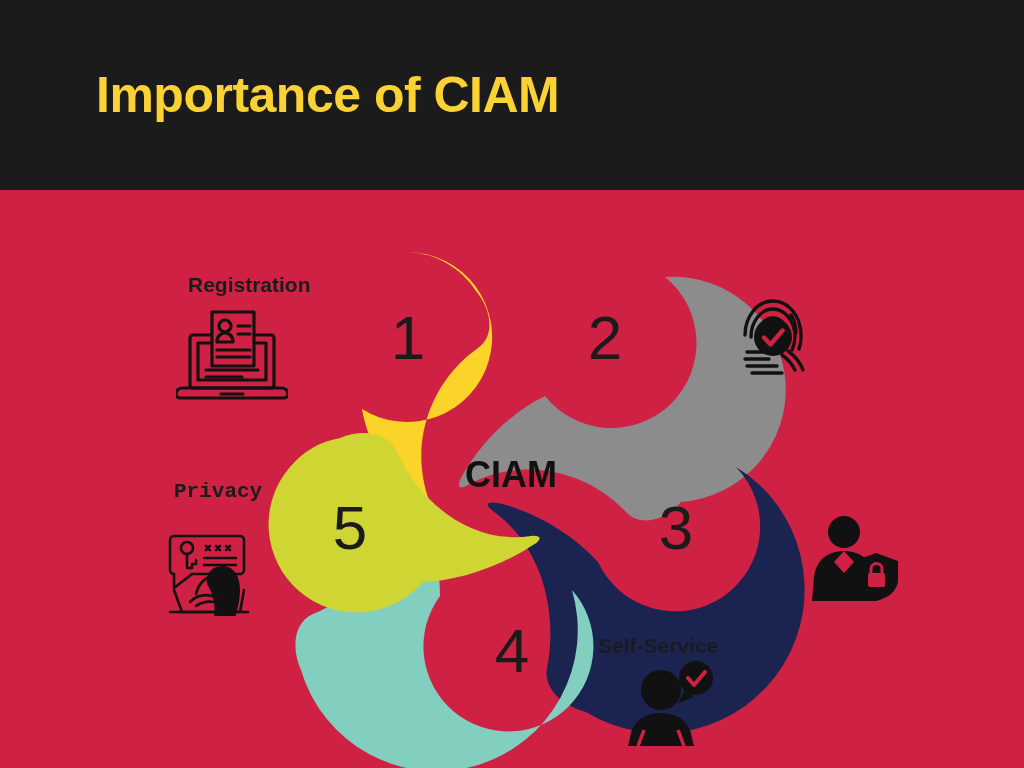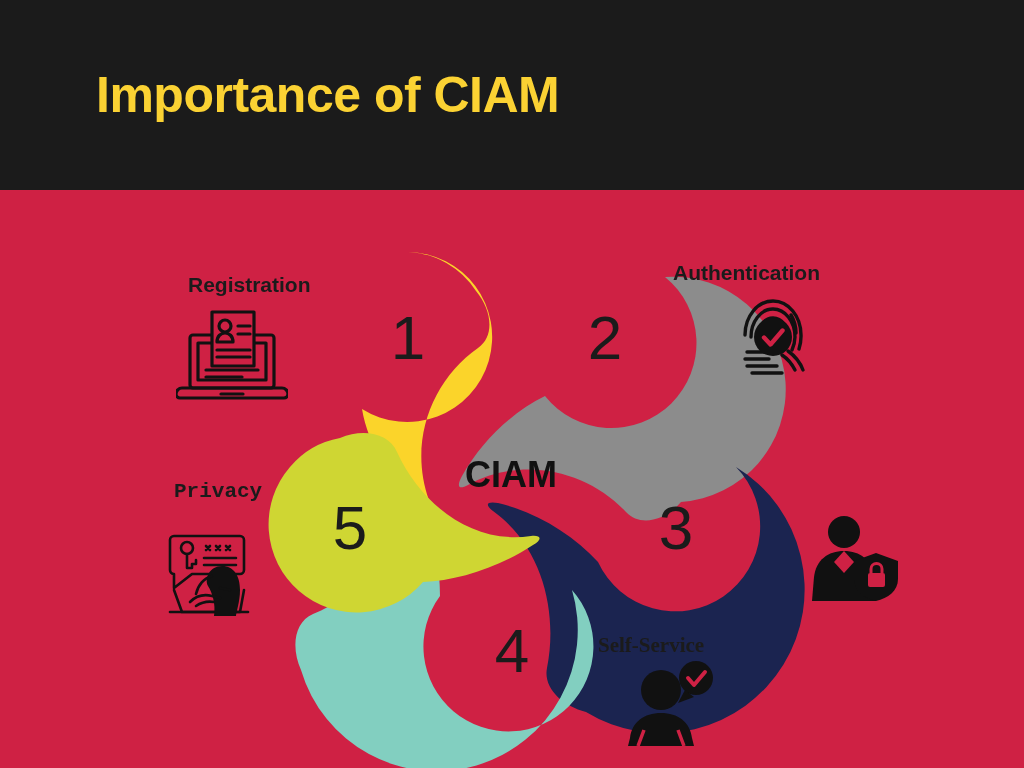--- a/index.html
+++ b/index.html
@@ -157,21 +157,20 @@
           <path d="M45 86 h22"></path>
           <rect x="36" y="4" width="42" height="54" fill="#CF2144"></rect>
           <circle cx="49" cy="18" r="6"></circle>
           <path d="M41 34 c0 -6 4 -9 8 -9 c4 0 8 3 8 9 z"></path>
           <path d="M62 18 h12 M62 26 h12 M41 42 h33 M41 49 h33"></path>
           <path d="M30 62 h52 M30 69 h36"></path>
         </g>
       </svg>
     </div>
 
-    <div class="label" style="left:673px; top:72px;">Authentication</div>
     <div class="icon-box" style="left:738px; top:105px; width:70px; height:88px;">
       <svg viewBox="0 0 70 88" width="70" height="88">
         <g fill="none" stroke="#111111" stroke-width="3.4" stroke-linecap="round">
           <path d="M7 40 a28 34 0 0 1 56 0 a28 34 0 0 1 -2 14"></path>
           <path d="M13 42 a22 28 0 0 1 44 0 a22 28 0 0 1 -3 13"></path>
           <path d="M19 44 a16 21 0 0 1 32 0"></path>
           <path d="M25 46 a10 14 0 0 1 20 0"></path>
           <path d="M9 57 h18 M7 64 h24 M9 71 h30 M14 78 h30"></path>
           <path d="M44 60 c6 4 10 9 13 15 M50 56 c7 5 12 11 15 19"></path>
           <path d="M58 38 a24 30 0 0 0 -5 -18"></path>
@@ -185,21 +184,21 @@
       <svg viewBox="0 0 94 86" width="94" height="86">
         <circle cx="38" cy="17" r="16" fill="#111111"></circle>
         <path d="M38 36 c-16 0 -28 9 -30 26 l-2 24 h64 l-2 -24 c-2 -17 -14 -26 -30 -26 z" fill="#111111"></path>
         <path d="M38 36 l10 11 l-10 11 l-10 -11 z" fill="#CF2144"></path>
         <path d="M70 38 l22 8 v18 c0 12 -10 19 -22 22 c-12 -3 -22 -10 -22 -22 v-18 z" fill="#111111"></path>
         <rect x="62" y="58" width="17" height="14" rx="2" fill="#CF2144"></rect>
         <path d="M65 58 v-4 a5.5 5.5 0 0 1 11 0 v4" fill="none" stroke="#CF2144" stroke-width="3"></path>
       </svg>
     </div>
 
-    <div class="label" style="left:598px; top:445px;font-family:Liberation Serif, serif;">Self-Service</div>
+    <div class="label" style="left:598px; top:445px;">Self-Service</div>
     <div class="icon-box" style="left:628px; top:470px; width:86px; height:86px;">
       <svg viewBox="0 0 86 86" width="86" height="86">
         <circle cx="33" cy="30" r="20" fill="#111111"></circle>
         <path d="M33 53 c-17 0 -29 9 -31 25 l-2 8 h66 l-2 -8 c-2 -16 -14 -25 -31 -25 z" fill="#111111"></path>
         <path d="M10 86 l6 -16 M56 86 l-6 -16" stroke="#CF2144" stroke-width="3.5" fill="none"></path>
         <circle cx="68" cy="18" r="17" fill="#111111"></circle>
         <path d="M57 30 l-7 13 l16 -6 z" fill="#111111"></path>
         <path d="M60 18 l6 7 l11 -13" fill="none" stroke="#CF2144" stroke-width="4" stroke-linecap="round" stroke-linejoin="round"></path>
       </svg>
     </div>

